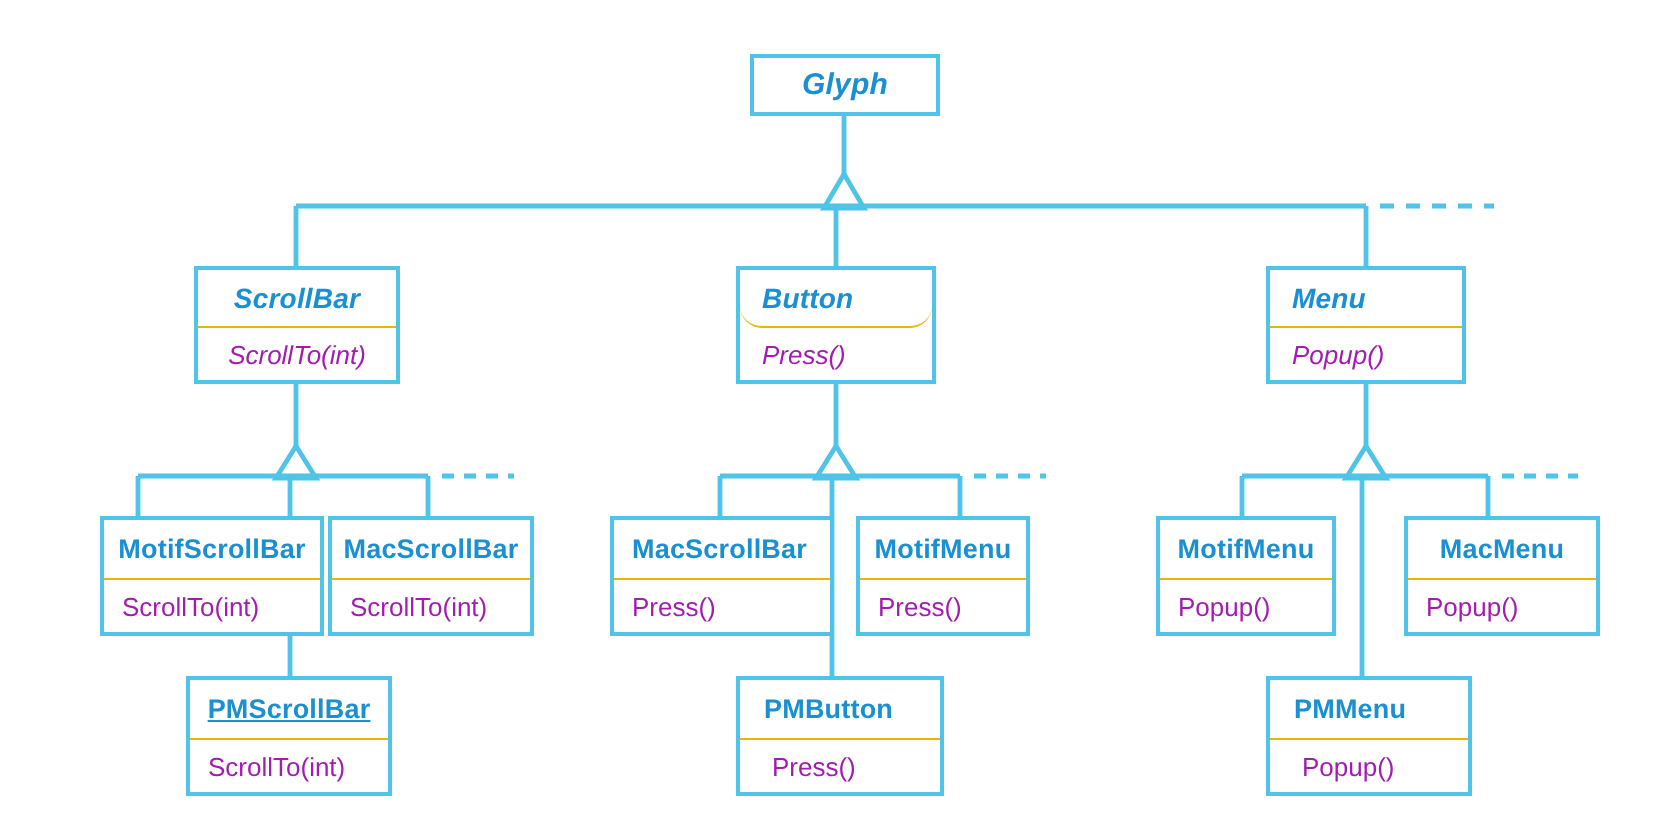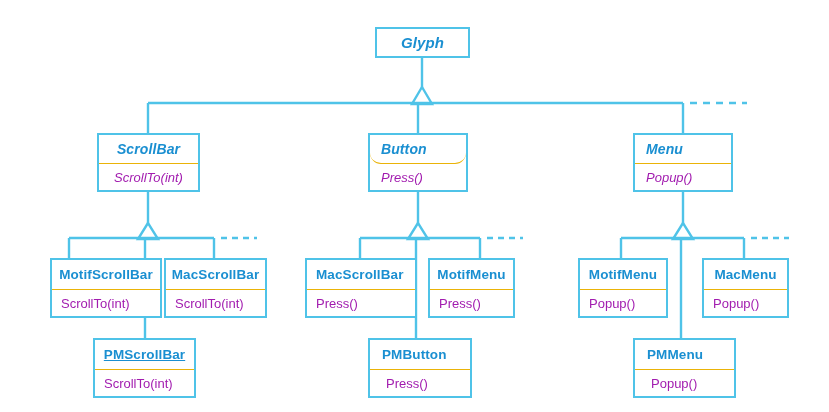--- a/index.html
+++ b/index.html
@@ -157,21 +157,21 @@
   <div class="uml-class lvl2" style="left:368px; top:338px; width:104px; height:60px;">
     <div class="uml-name" style="height:30px; justify-content:flex-start; padding-left:12px;">PMButton</div>
     <div class="uml-ops" style="padding-left:16px;">Press()</div>
   </div>
 
   <div class="uml-class lvl2" style="left:578px; top:258px; width:90px; height:60px;">
     <div class="uml-name" style="height:30px;">MotifMenu</div>
     <div class="uml-ops">Popup()</div>
   </div>
 
-  <div class="uml-class lvl2" style="left:702px; top:258px; width:87px; height:60px;">
+  <div class="uml-class lvl2" style="left:702px; top:258px; width:98px; height:60px;">
     <div class="uml-name" style="height:30px;">MacMenu</div>
     <div class="uml-ops">Popup()</div>
   </div>
 
   <div class="uml-class lvl2" style="left:633px; top:338px; width:103px; height:60px;">
     <div class="uml-name" style="height:30px; justify-content:flex-start; padding-left:12px;">PMMenu</div>
     <div class="uml-ops" style="padding-left:16px;">Popup()</div>
   </div>
 
 </div>

